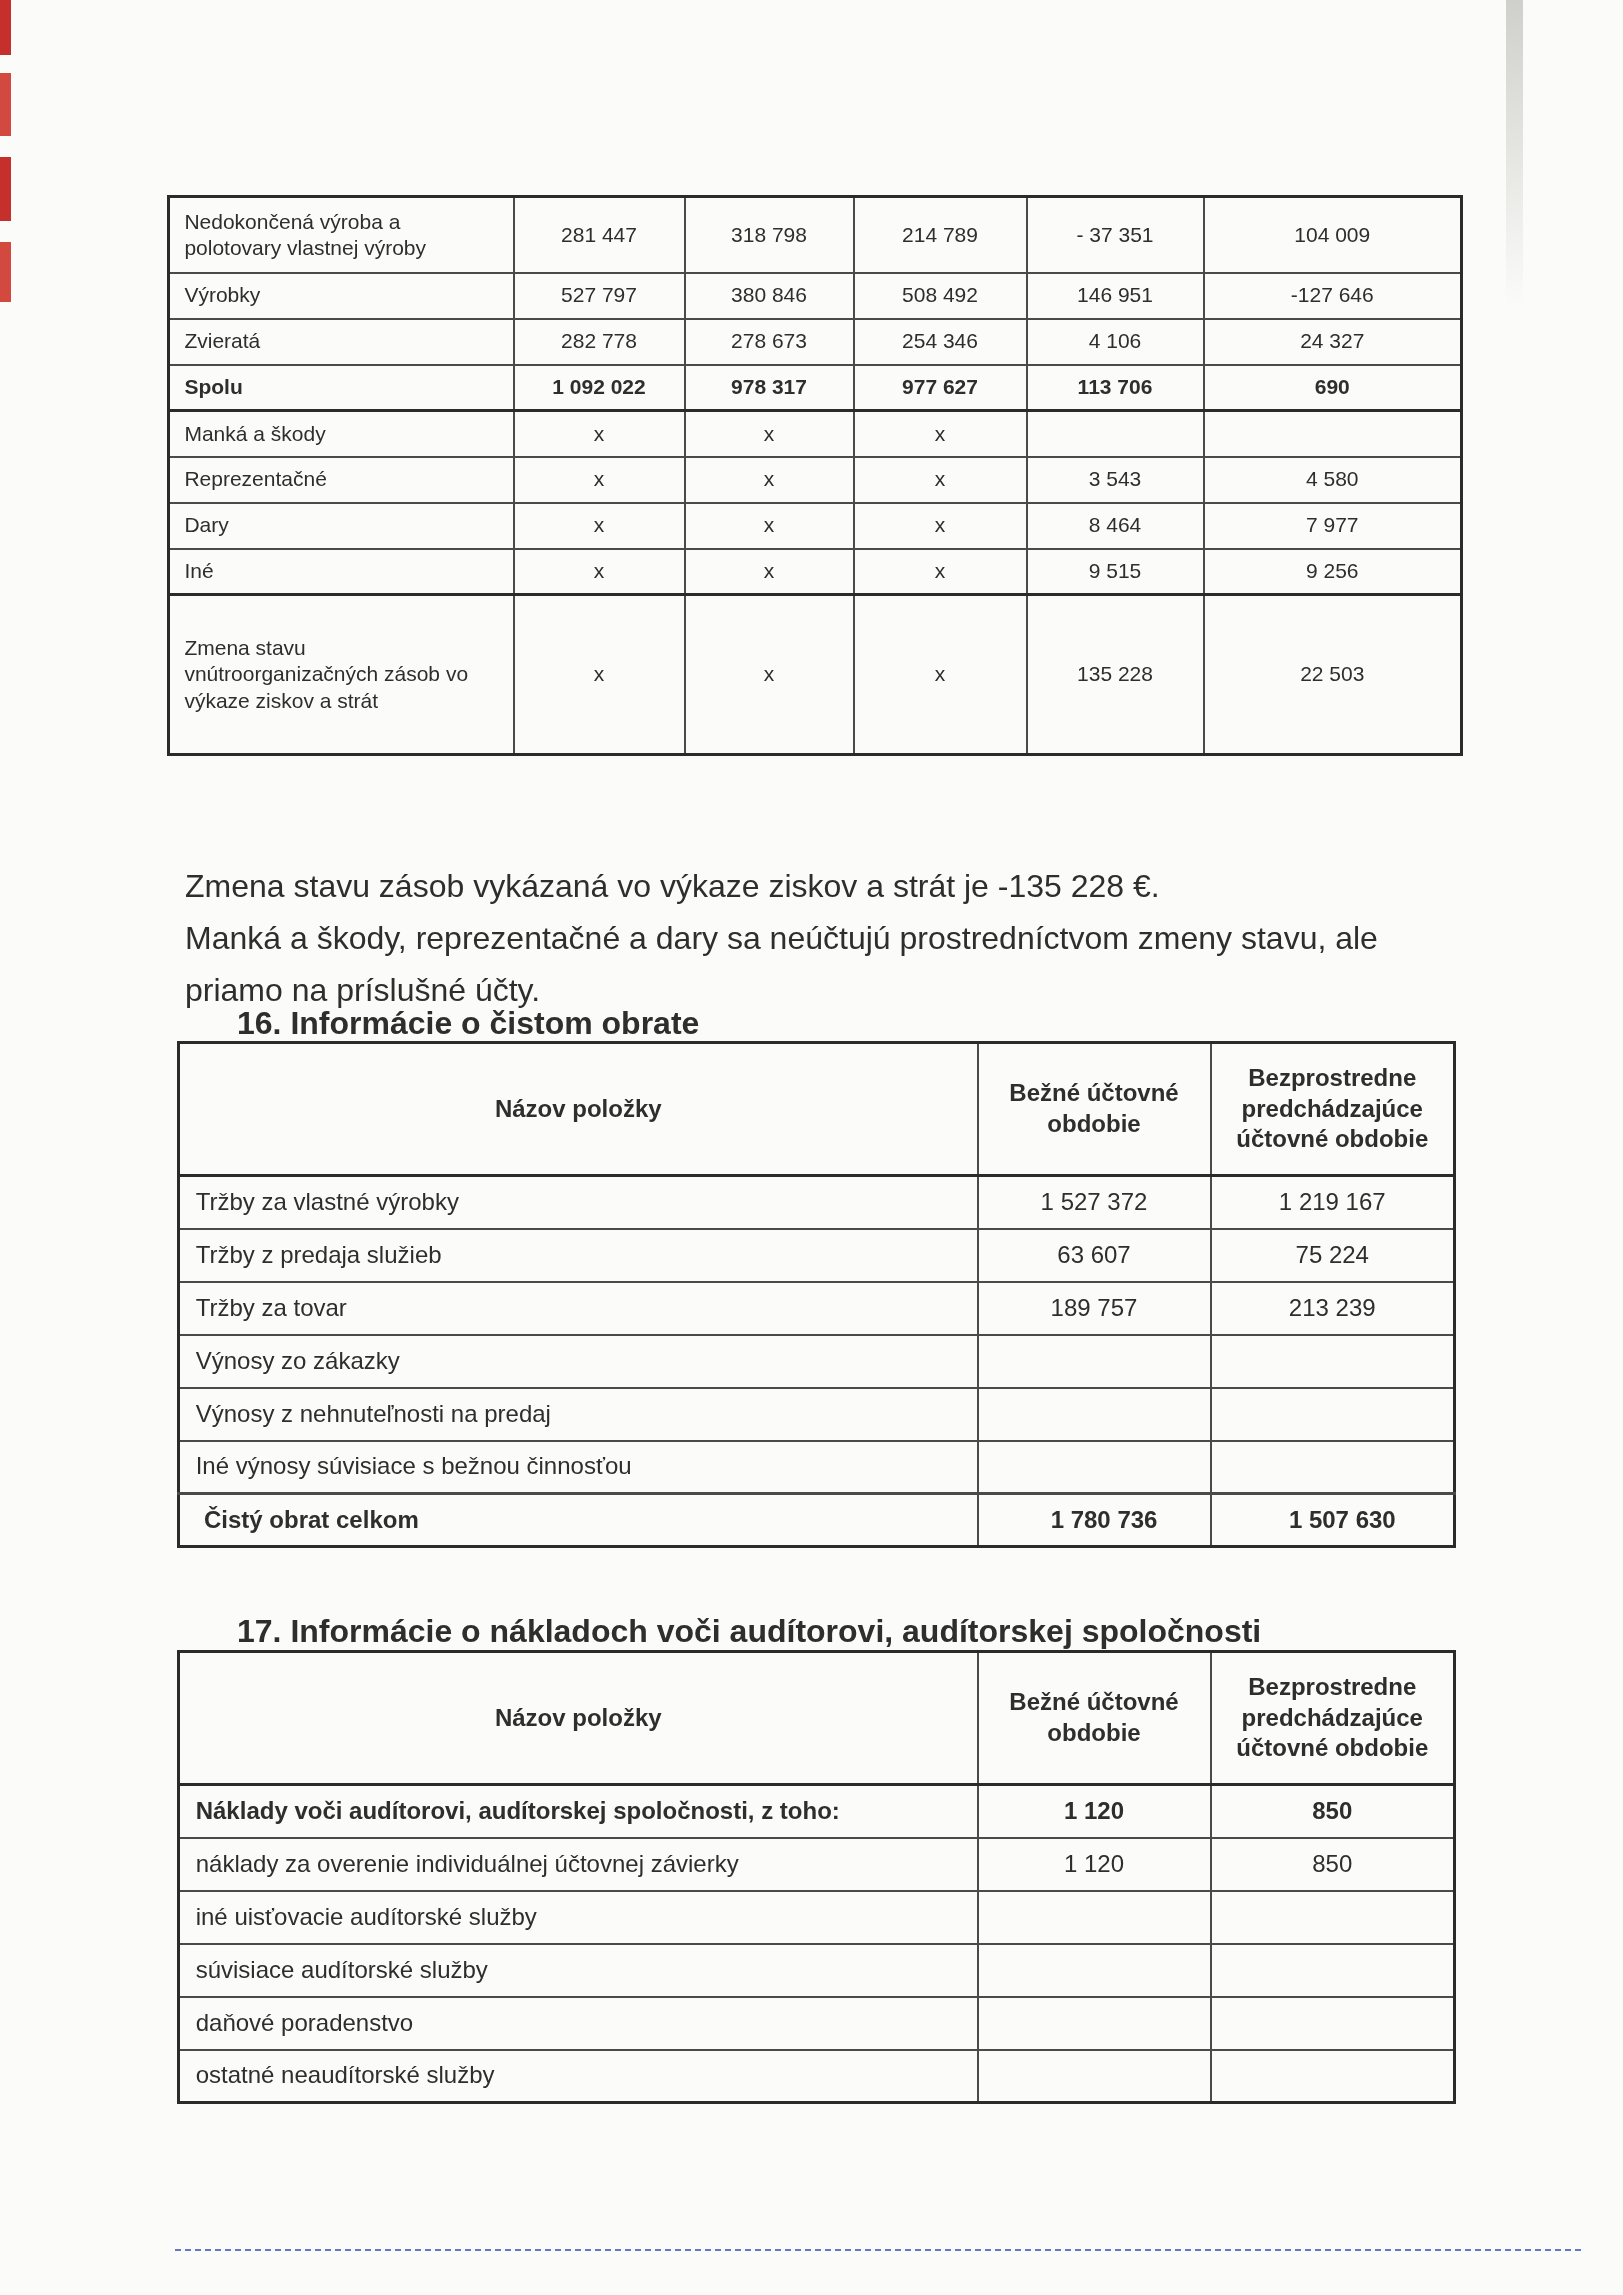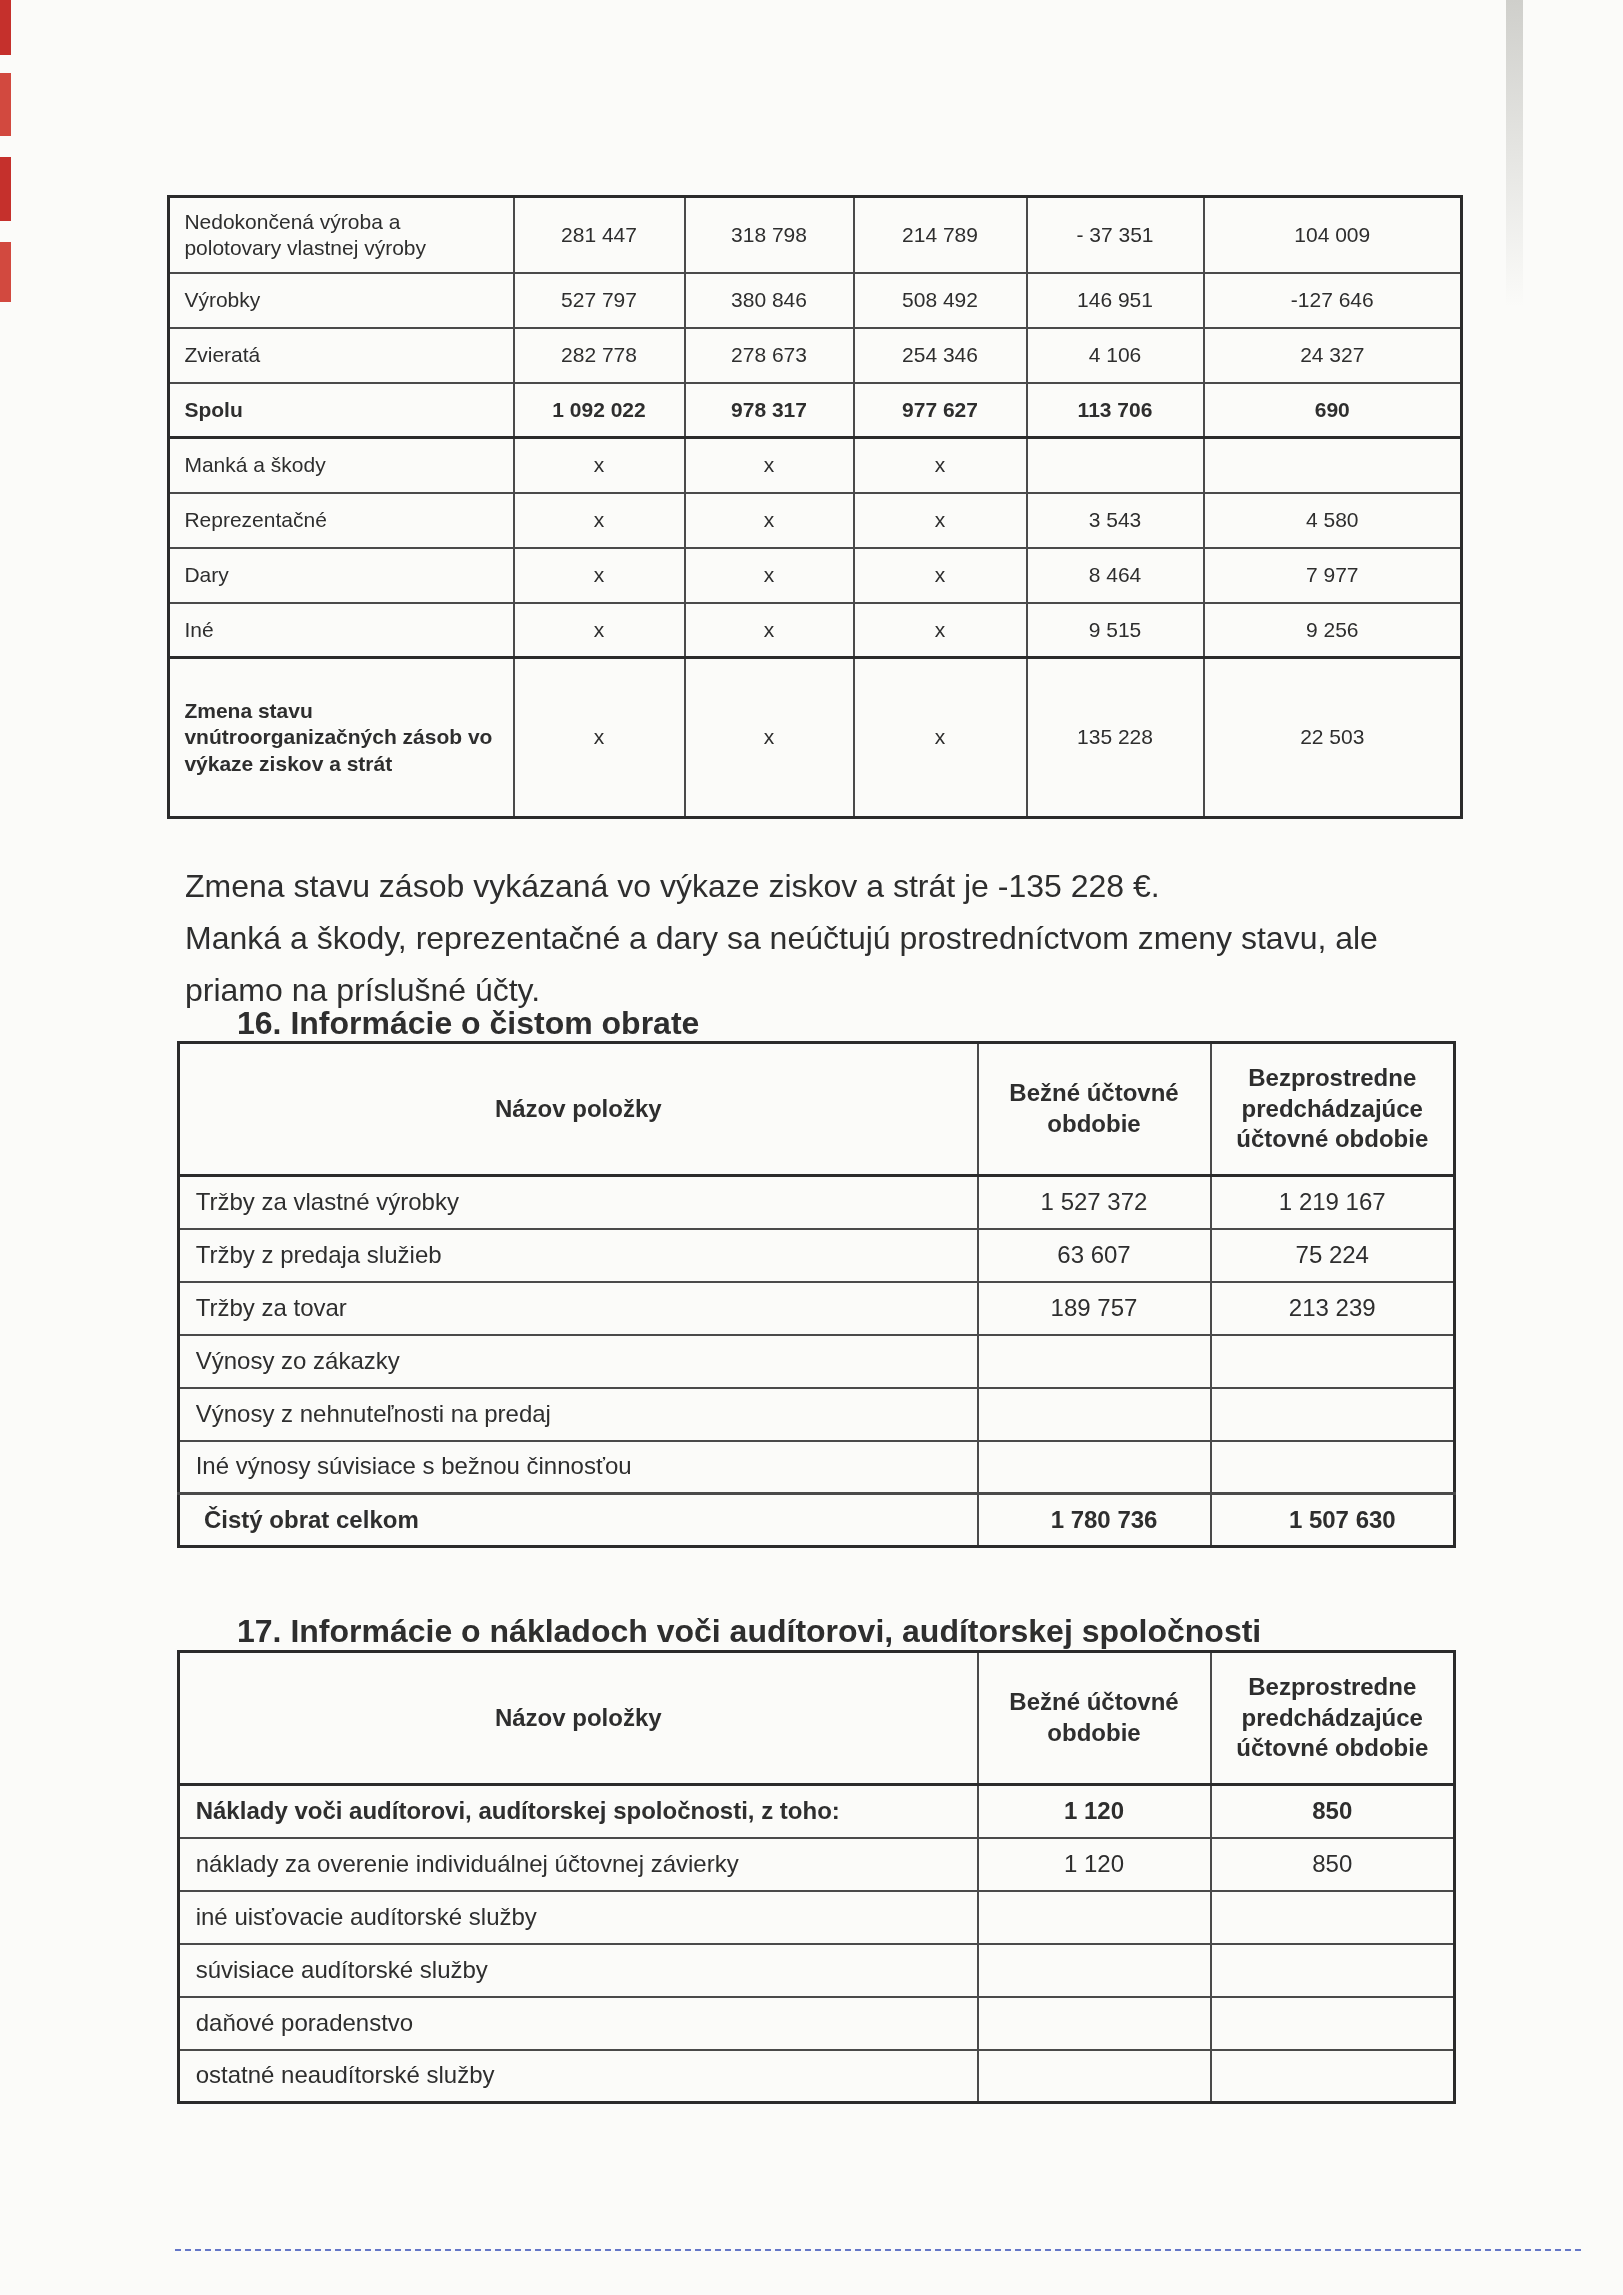--- a/index.html
+++ b/index.html
@@ -16,21 +16,21 @@
   td,th { vertical-align:middle; overflow:hidden; }
 
   
   .t1 {
     position:absolute; left:167px; top:195px; width:1295px;
     border:3.9px solid #2b2b2b; font-size:21px; line-height:1.25;
   }
   .t1 td { border:2px solid #4a4a4a; }
   .t1 .lbl { text-align:left; padding:6.5px 10.5px 6.5px 14.4px; }
   .t1 .val { text-align:center; padding:2.6px 3.9px; }
-  .t1 tr.h-std  { height:55px; }
+  .t1 tr.h-std  { height:46px; }
   .t1 tr.h-tall { height:76px; }
   .t1 tr.h-xtall{ height:160px; }
   tr.bold td { font-weight:bold; }
   tr.sep td { border-bottom-width:3.9px; border-bottom-color:#2b2b2b; }
 
   
   .note {
     position:absolute; left:185px; top:861px;
     font-size:32px; line-height:1.62; max-width:1295px;
   }
@@ -150,21 +150,21 @@
       </tr>
       <tr class="h-std sep">
         <td class="lbl">Iné</td>
         <td class="val">x</td>
         <td class="val">x</td>
         <td class="val">x</td>
         <td class="val">9 515</td>
         <td class="val">9 256</td>
       </tr>
       <tr class="h-xtall">
-        <td class="lbl" style="font-weight:bold">Zmena stavu vnútroorganizačných zásob vo výkaze ziskov a strát</td>
+        <td class="lbl" style="font-weight:normal">Zmena stavu vnútroorganizačných zásob vo výkaze ziskov a strát</td>
         <td class="val">x</td>
         <td class="val">x</td>
         <td class="val">x</td>
         <td class="val">135 228</td>
         <td class="val">22 503</td>
       </tr>
     </tbody>
   </table>
 
   <div class="note">

